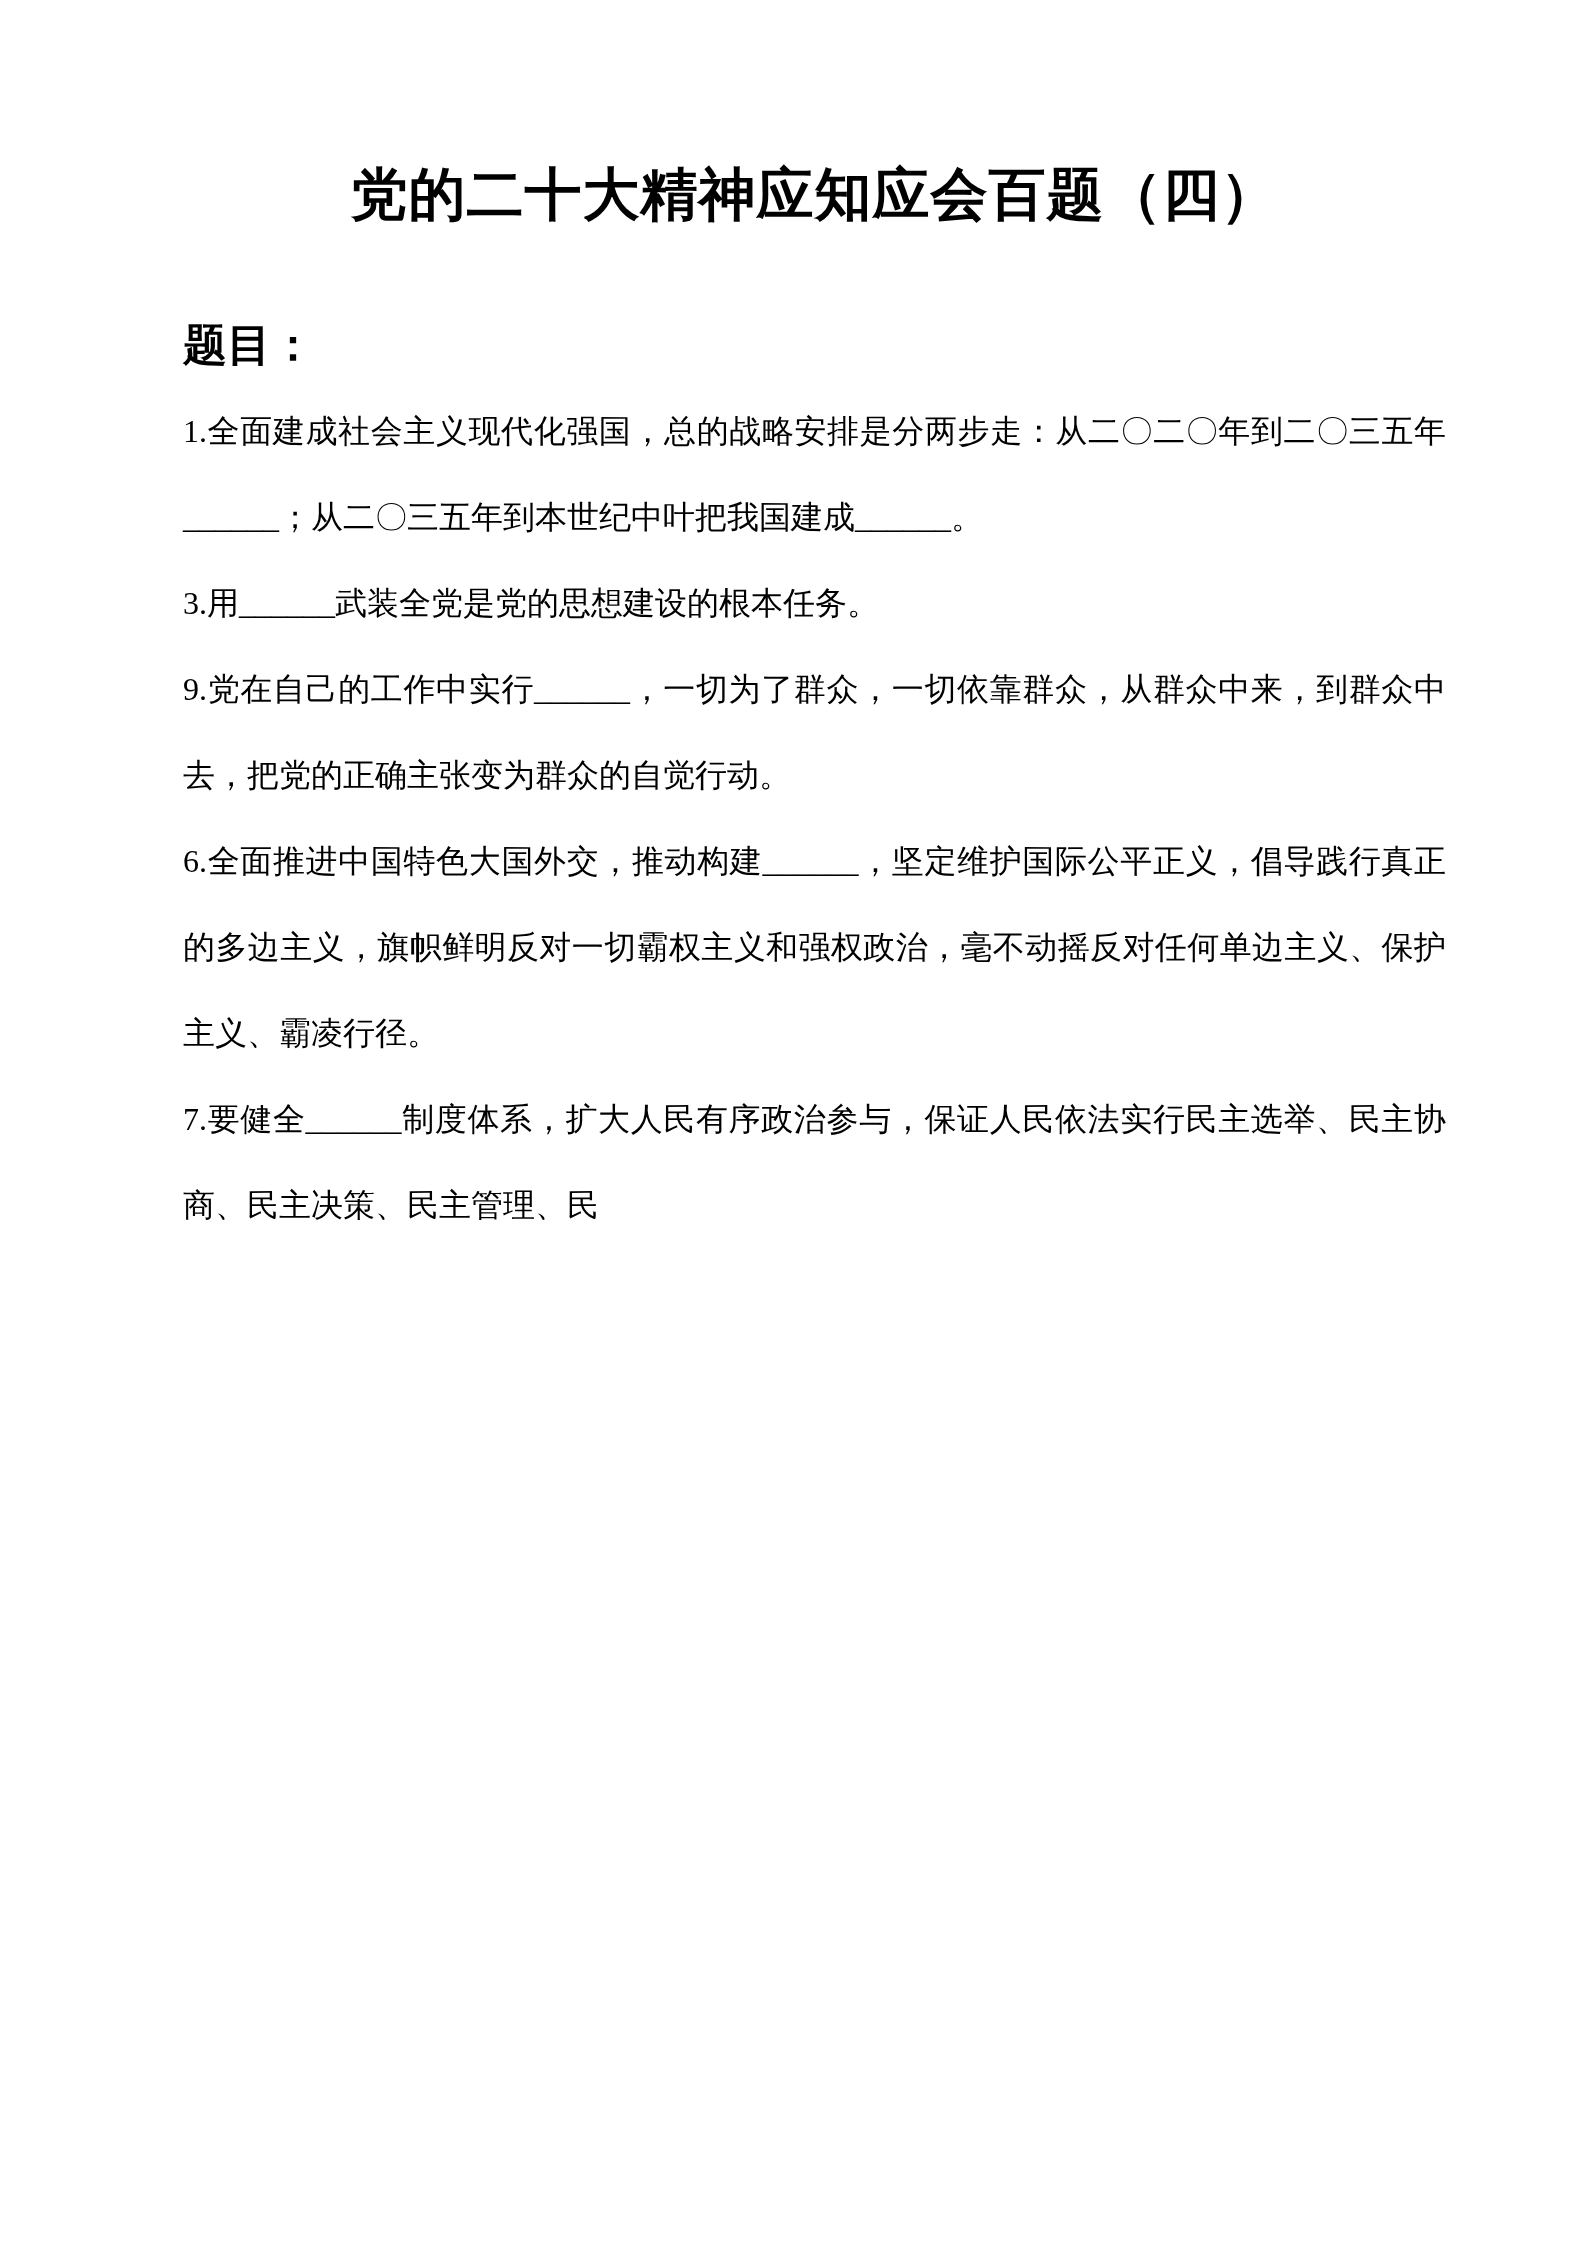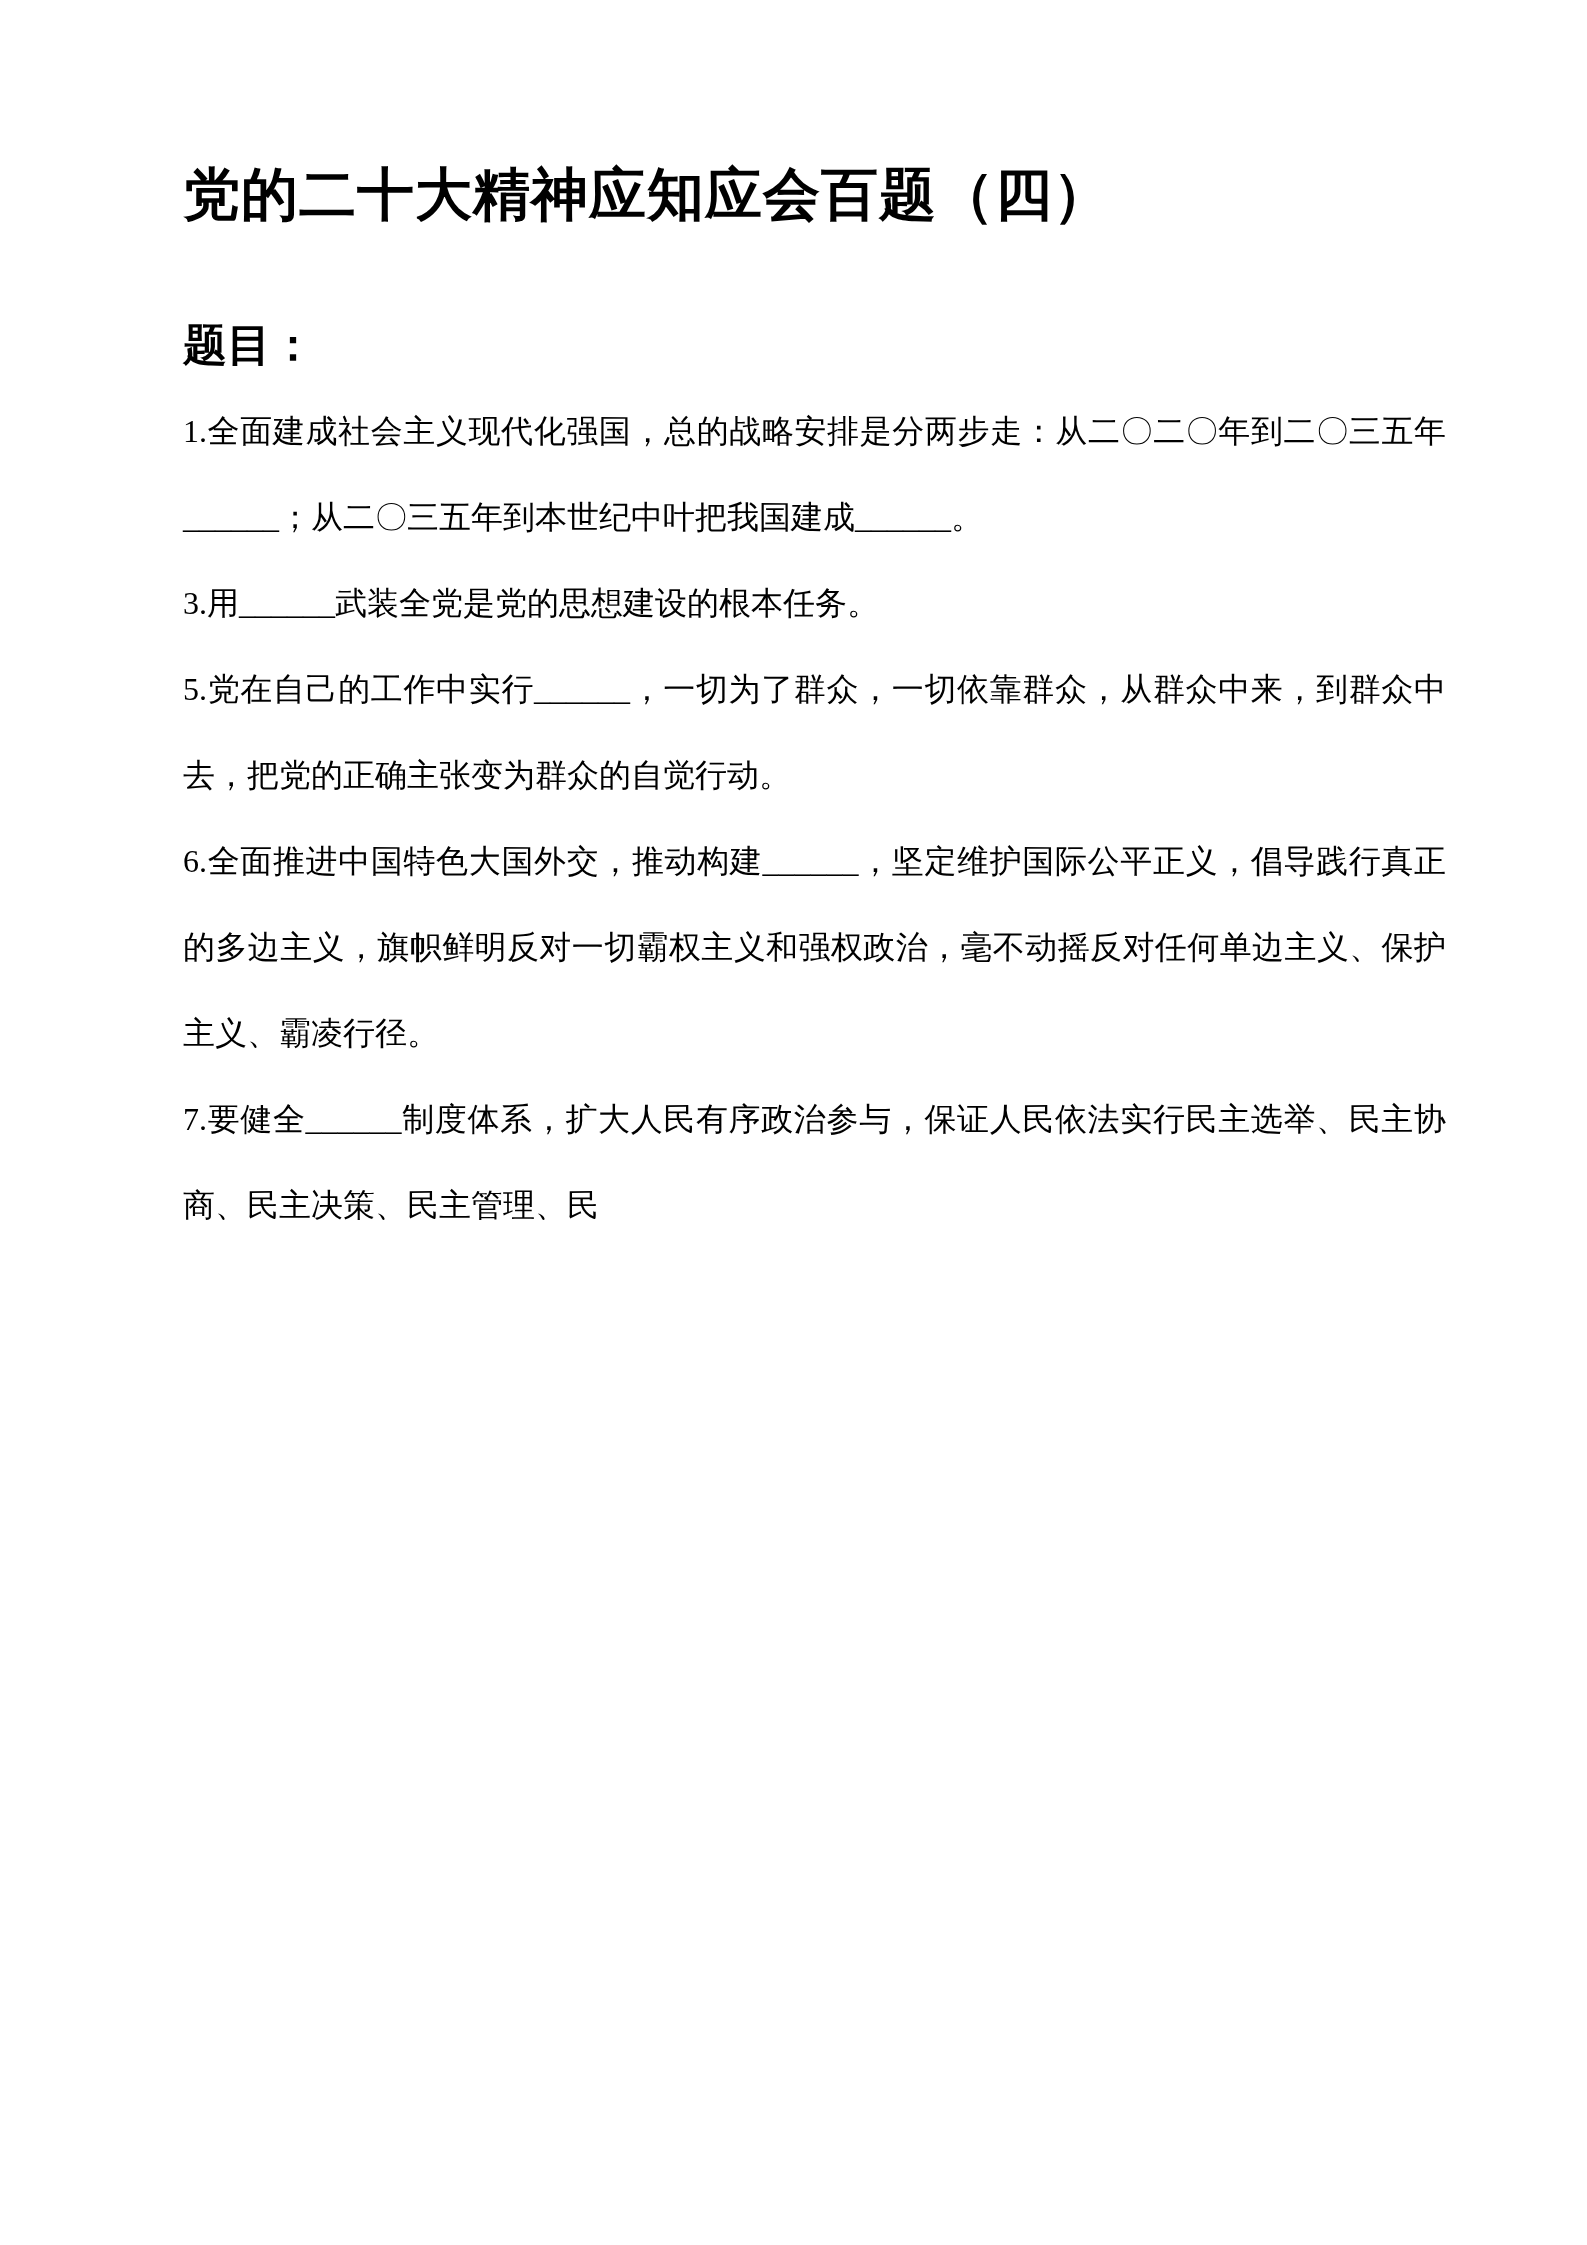--- a/index.html
+++ b/index.html
@@ -18,20 +18,21 @@
     box-sizing: border-box;
     width: 1587px;
     height: 2245px;
     padding: 150px 141px 0 183px;
     background: #ffffff;
   }
   .doc-title {
     margin: 0;
     font-size: 57px;
     font-weight: 600;
+    text-align: center;
     line-height: 90px;
     letter-spacing: 1px;
     white-space: nowrap;
   }
   .intro {
     margin: 55px 0 0 0;
     font-size: 43px;
     line-height: 86px;
     text-align: justify;
     text-indent: 2em;
@@ -58,18 +59,18 @@
 
 
   <h2 class="section-label">题目：</h2>
 
   <p class="question">1.全面建成社会主义现代化强国，总的战略安排是分两步走：从二〇二〇年到二〇三五年______；从二〇三五年到本世纪中叶把我国建成______。</p>
 
 
   <p class="question">3.用______武装全党是党的思想建设的根本任务。</p>
 
 
-  <p class="question">5.党在自己的工作中实行______，一切为了群众，一切依靠群众，从群众中来，到群众中去，把党的正确主张变为群众的自觉行动。</p>
+  <p class="question">9.党在自己的工作中实行______，一切为了群众，一切依靠群众，从群众中来，到群众中去，把党的正确主张变为群众的自觉行动。</p>
 
   <p class="question">6.全面推进中国特色大国外交，推动构建______，坚定维护国际公平正义，倡导践行真正的多边主义，旗帜鲜明反对一切霸权主义和强权政治，毫不动摇反对任何单边主义、保护主义、霸凌行径。</p>
 
   <p class="question">7.要健全______制度体系，扩大人民有序政治参与，保证人民依法实行民主选举、民主协商、民主决策、民主管理、民</p>
 </div>
 
 </body></html>

